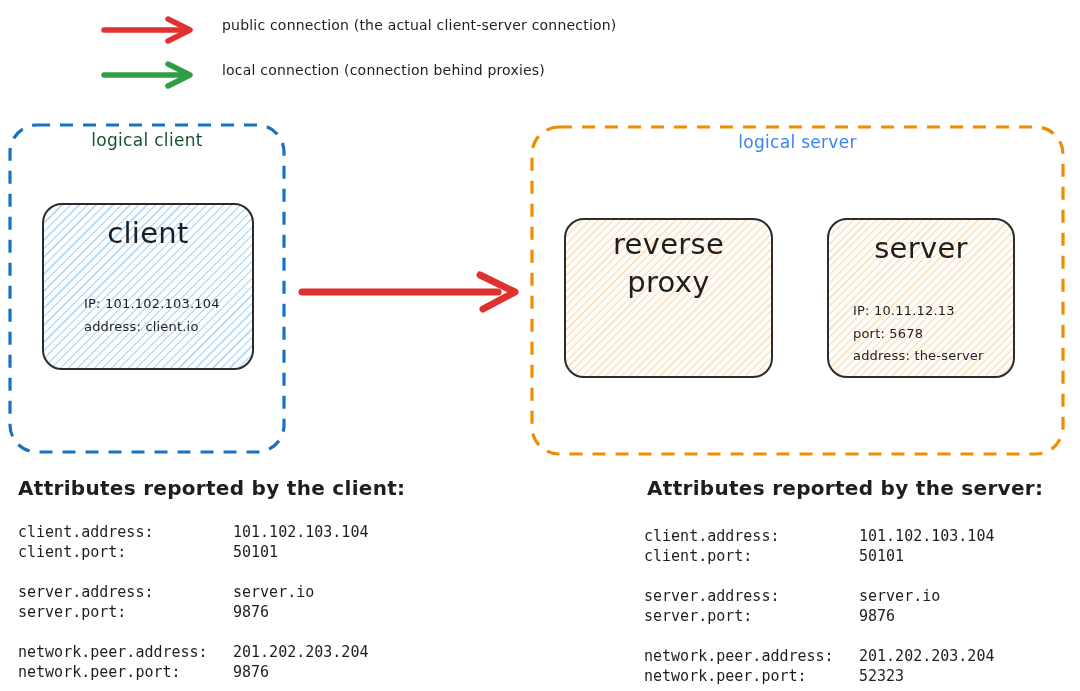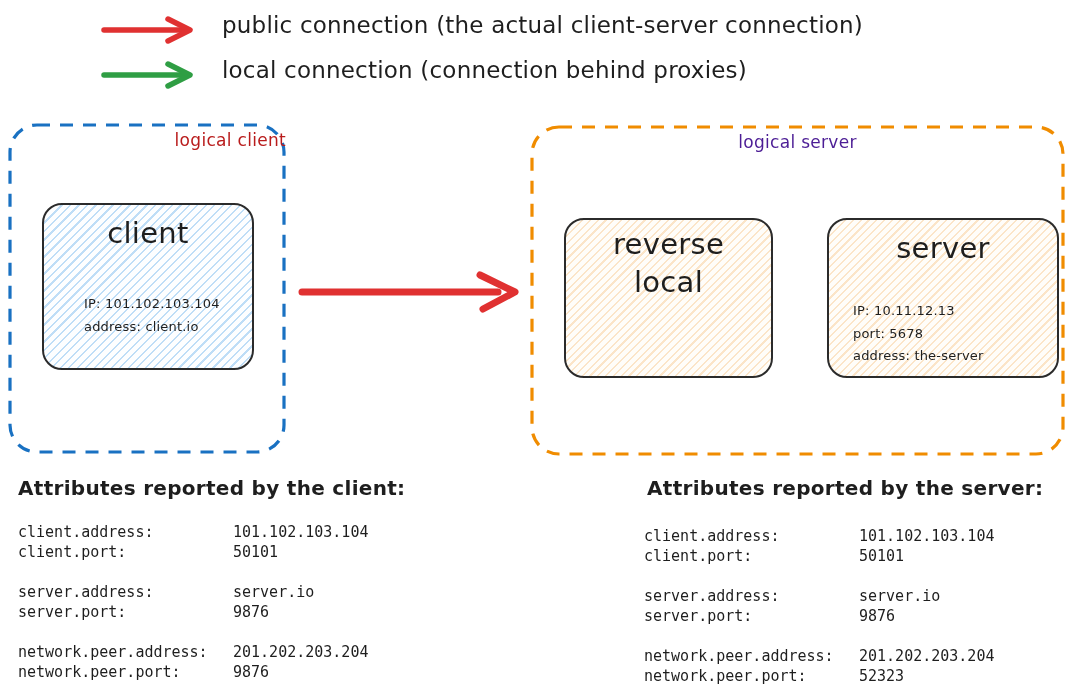--- a/index.html
+++ b/index.html
@@ -8,33 +8,33 @@
 
   .page {
     position:relative; width:1080px; height:691px;
     background:#ffffff; overflow:hidden;
   }
   .abs { position:absolute; }
 
   
   .legend-arrow { position:absolute; }
   .legend-label {
-    position:absolute; font-size:23px; line-height:26px;
+    position:absolute; font-size:14px; line-height:26px;
     color:#1e1e1e; letter-spacing:.2px; white-space:nowrap;
   }
 
   
   .group { position:absolute; }
   .group-border-svg { position:absolute; left:0; top:0; }
   .group-label {
     position:absolute; top:7px; left:0; right:0;
     text-align:center; font-size:17px; letter-spacing:.3px;
   }
-  .group-client .group-label { color:#b91c1c;text-align:right; }
-  .group-server .group-label { color:#4c1d95; }
+  .group-client .group-label { color:#14532d; }
+  .group-server .group-label { color:#3b82f6; }
 
   
   .node {
     position:absolute; border:2.2px solid #2b2b2b; border-radius:20px;
   }
   .fill-blue {
     background-color:#fdfeff;
     background-image:repeating-linear-gradient(135deg,
       rgba(140,195,240,.55) 0px, rgba(140,195,240,.55) 1.6px,
       transparent 1.6px, transparent 6px);
@@ -104,24 +104,24 @@
     <path d="M186 6 L221 23 L189 40" fill="none" stroke-width="7" stroke-linecap="round" stroke-linejoin="round" stroke="#e03131"></path>
   </svg>
 
   <div class="group group-server" style="left:530px; top:125px; width:535px; height:331px;">
     <svg class="group-border-svg" width="535" height="331" viewBox="0 0 535 331">
       <rect x="2" y="2" width="531" height="327" rx="27" fill="none" stroke-width="3.2" stroke-dasharray="13 10" stroke="#f08c00"></rect>
     </svg>
     <div class="group-label">logical server</div>
 
     <div class="node fill-tan" style="left:34px; top:93px; width:209px; height:160px;">
-      <div class="node-title narrow">reverse local</div>
-    </div>
-
-    <div class="node fill-tan" style="left:297px; top:93px; width:232px; height:160px;">
+      <div class="node-title narrow">reverse proxy</div>
+    </div>
+
+    <div class="node fill-tan" style="left:297px; top:93px; width:188px; height:160px;">
       <div class="node-title">server</div>
       <div class="node-details" style="top:80px; left:24px;">
         <div>IP: 10.11.12.13</div>
         <div>port: 5678</div>
         <div>address: the-server</div>
       </div>
     </div>
   </div>
 
   <div>

